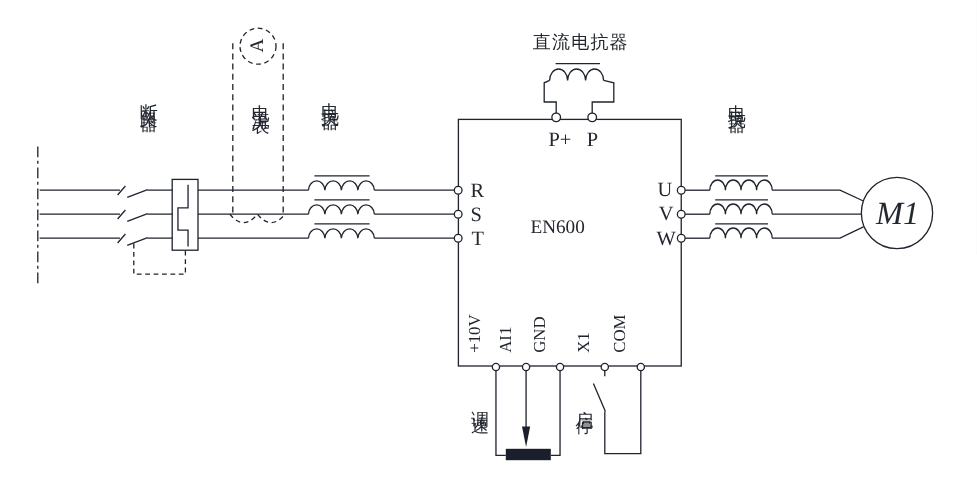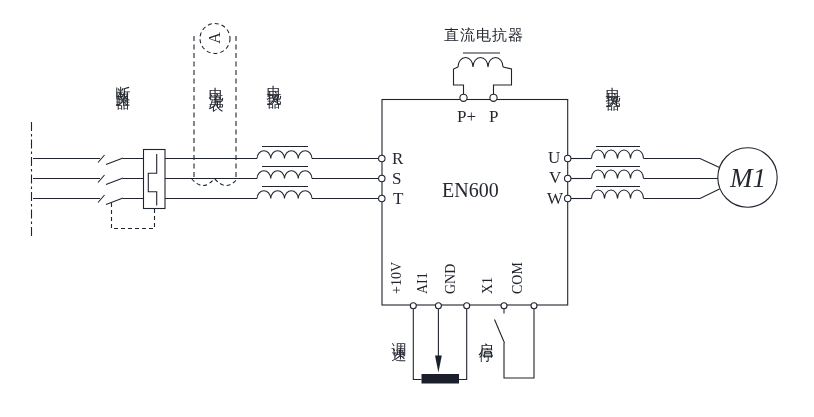--- a/index.html
+++ b/index.html
@@ -138,21 +138,21 @@
   <div class="lbl vtext" style="left:116px;top:74px;">断路器</div>
   <div class="lbl vtext" style="left:209px;top:75px;">电流表</div>
   <div class="lbl vtext" style="left:267px;top:73px;">电抗器</div>
   <div class="lbl vtext" style="left:606px;top:75px;">电抗器</div>
   <div class="lbl cjk" style="left:444px;top:26px;">直流电抗器</div>
   <div class="lbl vtext" style="left:392px;top:330px;">调速</div>
   <div class="lbl vtext" style="left:479px;top:330px;">启停</div>
 
   <div class="lbl ammeter-a serif" style="left:209px;top:30px;">A</div>
 
-  <div class="lbl serif" style="left:442px;top:179px;font-size:20px;line-height:22px;">EN600</div>
+  <div class="lbl serif" style="left:442px;top:179px;font-size:16px;line-height:22px;">EN600</div>
   <div class="lbl serif ctr" style="left:748px;top:178px;font-size:27px;">M1</div>
 
   <div class="lbl serif" style="left:457px;top:107px;font-size:17px;">P+</div>
   <div class="lbl serif" style="left:489px;top:107px;font-size:17px;">P</div>
 
   <div class="lbl serif term-lat" style="left:392px;top:150px;">R</div>
   <div class="lbl serif term-lat" style="left:392px;top:170px;">S</div>
   <div class="lbl serif term-lat" style="left:393px;top:190px;">T</div>
 
   <div class="lbl serif term-lat" style="left:548px;top:149px;">U</div>

